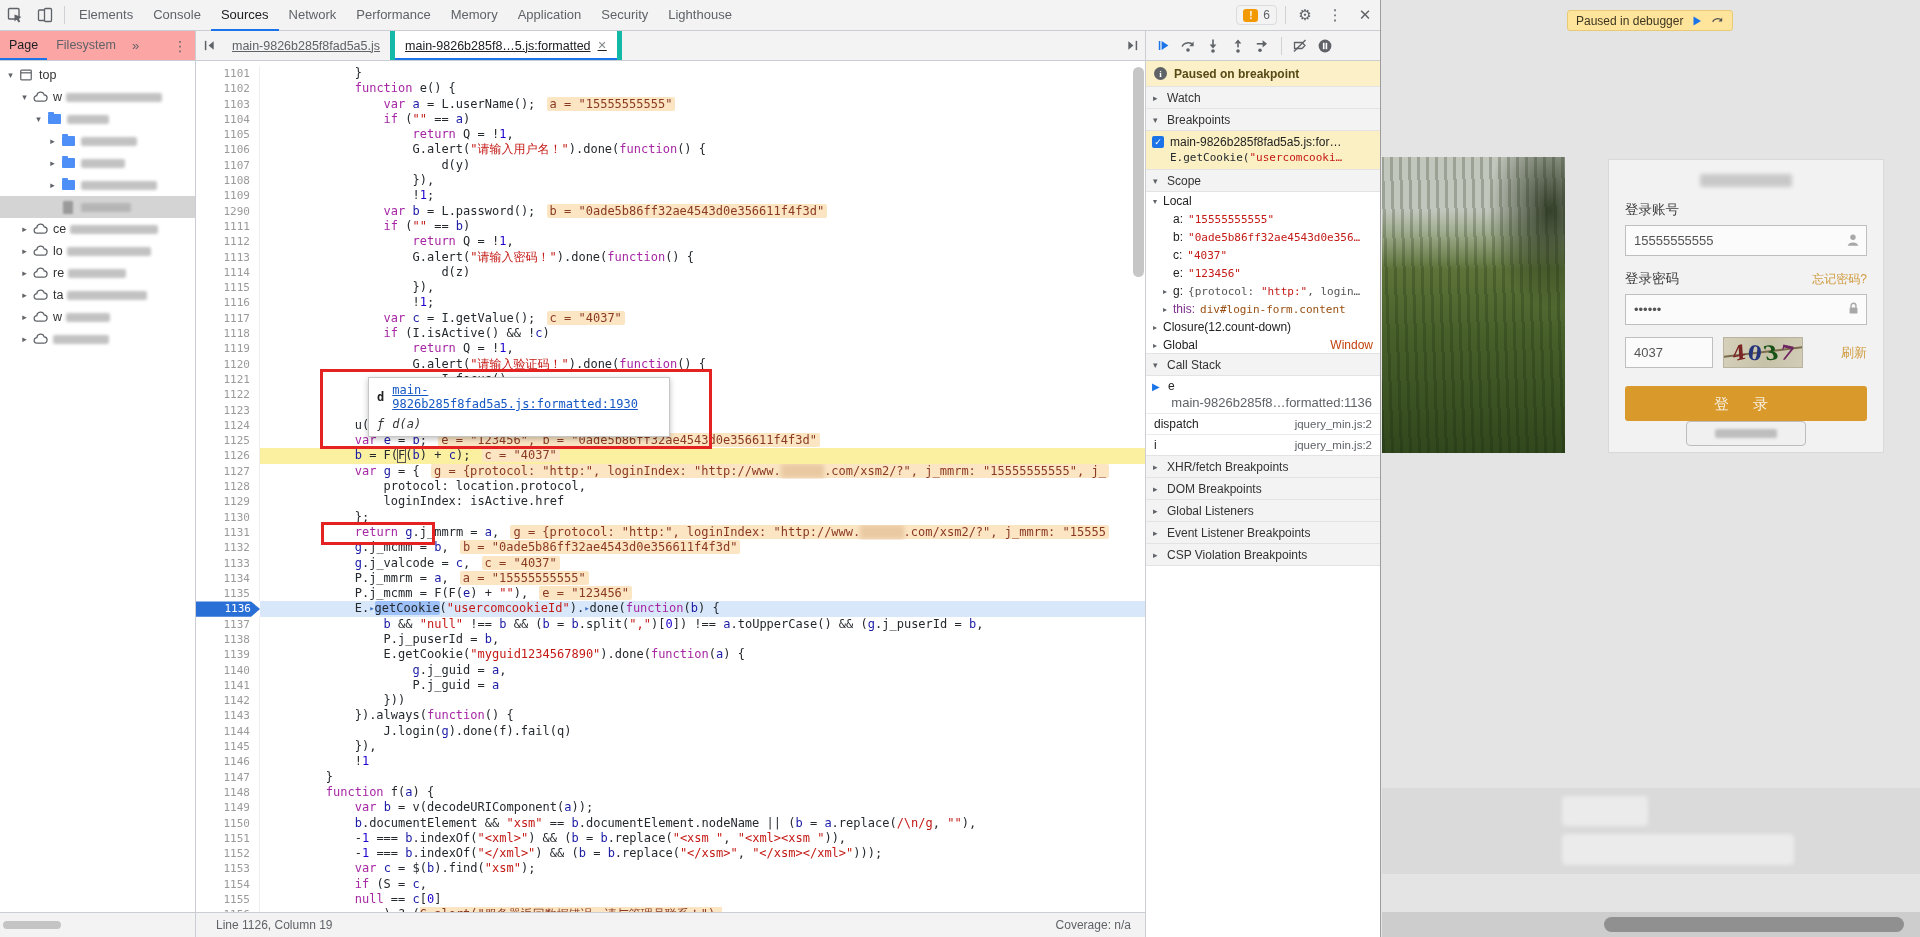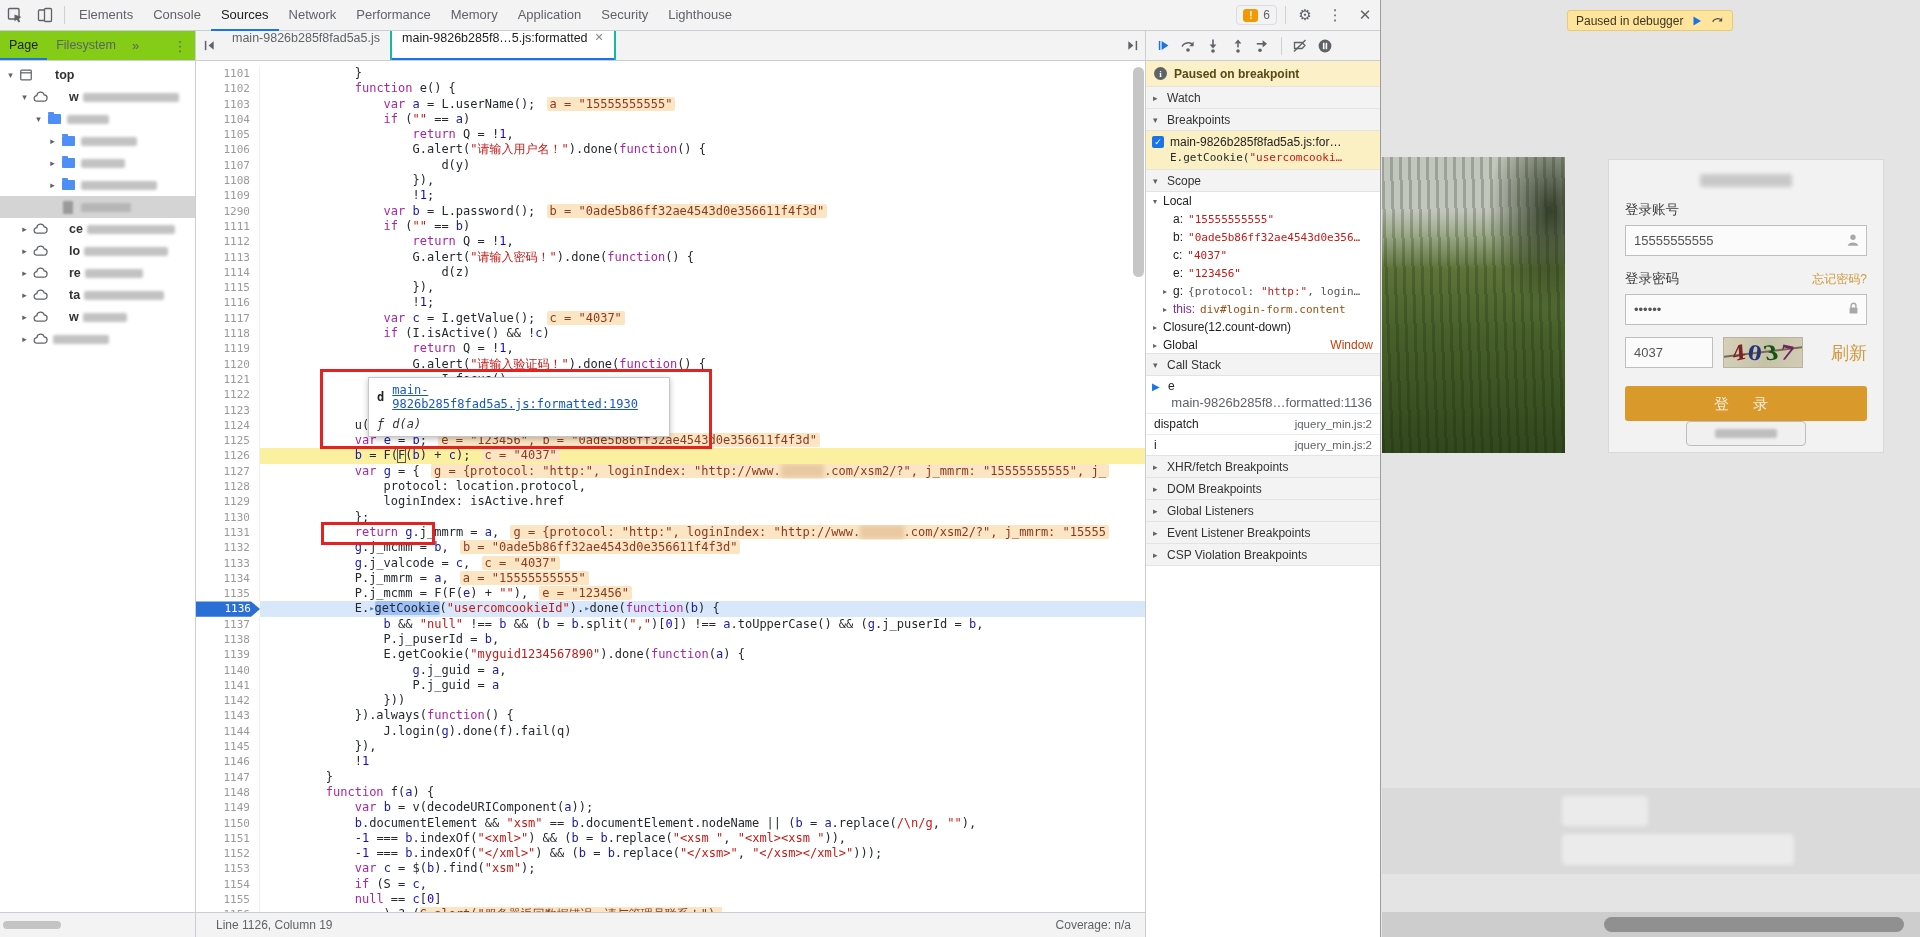--- a/index.html
+++ b/index.html
@@ -16,43 +16,43 @@
   .tb-right { margin-left:auto; display:flex; align-items:center; }
   .err-badge { display:flex; align-items:center; border:1px solid #dadce0; border-radius:4px; padding:2px 6px; margin-right:4px; }
   .err-bubble { width:15px; height:13px; background:#f29900; border-radius:3px; color:#fff; font-size:10px; font-weight:bold; display:flex; align-items:center; justify-content:center; margin-right:5px; }
   .err-count { font-size:12px; color:#5f6368; }
   .glyph { font-size:15px; color:#5f6368; }
 
   .dt-main { flex:1; display:flex; min-height:0; }
 
   
   .dt-sidebar { width:196px; flex:none; border-right:1px solid #cacdd1; display:flex; flex-direction:column; background:#fff; }
-  .sb-tabs { height:30px; flex:none; background:#84cc16; border-bottom:1px solid #cacdd1; display:flex; align-items:stretch; font-size:12.5px; color:#5f6368; }
+  .sb-tabs { height:30px; flex:none; background:#fca5a5; border-bottom:1px solid #cacdd1; display:flex; align-items:stretch; font-size:12.5px; color:#5f6368; }
   .sb-tab { padding:0 9px; display:flex; align-items:center; border-bottom:2px solid transparent; }
   .sb-tab.active { color:#202124; border-bottom-color:#1a73e8; }
   .sb-more { margin-left:2px; display:flex; align-items:center; padding:0 5px; font-size:13px; }
   .sb-kebab { margin-left:auto; display:flex; align-items:center; padding:0 8px; font-size:14px; }
   .sb-tree { flex:1; overflow:hidden; position:relative; padding-top:3px; }
   .ti { height:22px; display:flex; align-items:center; font-size:12.5px; color:#333; white-space:nowrap; }
   .ti.sel { background:#d4d4d4; }
   .ti .exp { width:13px; flex:none; font-size:9px; color:#5f6368; text-align:center; }
   .ti .ic { width:18px; flex:none; display:flex; align-items:center; justify-content:center; }
-  .ti .lbl { margin-left:20px;font-weight:bold; }
+  .ti .lbl { margin-left:4px; }
   .blb { display:inline-block; height:9px; border-radius:2px; background:#a9a9a9; filter:blur(1.8px); opacity:.7; vertical-align:middle; margin-left:4px; }
   .folder-ic { width:13px; height:10px; background:#4d8ef7; border-radius:1px; position:relative; }
   .folder-ic:before { content:""; position:absolute; top:-2px; left:0; width:6px; height:2px; background:#4d8ef7; border-radius:1px 1px 0 0; }
   .file-ic { width:10px; height:13px; background:#9a9a9a; border-radius:1px; filter:blur(1px); }
   .sb-bottom { height:25px; flex:none; border-top:1px solid #cacdd1; background:#f3f3f3; position:relative; }
   .sb-hthumb { position:absolute; left:3px; top:8px; width:58px; height:8px; border-radius:4px; background:#c4c4c4; }
 
   
   .dt-editor { flex:1; min-width:0; display:flex; flex-direction:column; }
   .ed-tabsrow { height:30px; flex:none; background:#f3f3f3; border-bottom:1px solid #cacdd1; display:flex; align-items:stretch; }
   .nav-ic { width:26px; display:flex; align-items:center; justify-content:center; color:#5f6368; }
-  .file-tab { padding:0 10px; display:flex; gap:7px; font-size:12.5px; color:#5f6368; border-right:2px solid #14b8a6; white-space:nowrap; }
+  .file-tab { padding:0 10px; display:flex; align-items:center; gap:7px; font-size:12.5px; color:#5f6368; border-right:5px solid #14b8a6; white-space:nowrap;text-decoration:underline; }
   .file-tab.active { background:#fff; color:#202124; box-shadow:inset 0 -2px 0 #1a73e8; }
   .file-tab .x { font-size:11px; color:#80868b; }
   .ed-tabsrow .spacer { flex:1; }
 
   .code-area { flex:1; position:relative; overflow:hidden; background:#fff; font-family:"DejaVu Sans Mono",monospace; }
   .code-lines { position:absolute; left:0; right:0; top:5px; }
   .cl { display:flex; height:15.3px; line-height:15.3px; font-size:12px; white-space:pre; }
   .gut { width:64px; flex:none; text-align:right; padding-right:9px; color:#9a9a9a; font-size:11px; border-right:1px solid #efefef; }
   .lc { flex:1; padding-left:8px; overflow:hidden; color:#24292e; }
   .cl.exec .lc { background:#fbf0a0; }
@@ -132,21 +132,21 @@
   .inp .ric { position:absolute; right:6px; top:7px; }
   .cap-row { display:flex; align-items:center; margin-top:12px; gap:10px; }
   .cap-inp { width:88px; height:31px; border:1px solid #bfbfbf; background:#fbfbfb; font-size:13px; color:#555; padding:0 8px; font-family:"Liberation Sans",sans-serif; }
   .captcha { width:80px; height:31px; background:linear-gradient(100deg,#d6d0ba,#c6c2a8 55%,#d2ccb6); border:1px solid #b9b4a0; position:relative; display:flex; align-items:center; justify-content:center; gap:2px; overflow:hidden; }
   .captcha:before { content:""; position:absolute; left:-4px; top:13px; width:110%; height:1.5px; background:#7a6a4e; transform:rotate(-7deg); }
   .captcha span { font-family:"DejaVu Serif",serif; font-weight:bold; font-size:20px; }
   .cap-c0 { color:#7a2424; transform:rotate(-12deg) skewX(-8deg); }
   .cap-c1 { color:#24347a; transform:rotate(8deg); }
   .cap-c2 { color:#175217; transform:rotate(-6deg) skewX(10deg); }
   .cap-c3 { color:#6e2460; transform:rotate(12deg); }
-  .refresh { font-size:18px; color:#cf9a3d; margin-left:auto; }
+  .refresh { font-size:13px; color:#cf9a3d; margin-left:auto; }
   .submit { margin-top:18px; width:100%; height:35px; background:#d9992b; border:none; border-radius:3px; color:#f8f1e2; font-size:15px; letter-spacing:10px; text-align:center; line-height:35px; font-family:Liberation Sans, sans-serif; }
   .alt-btn { position:absolute; left:50%; transform:translateX(-50%); bottom:6px; width:120px; height:25px; border:1px solid #bdbdbd; border-radius:4px; background:#f0f0f0; display:flex; align-items:center; justify-content:center; }
   .alt-btn .blb { margin:0; }
   .footer-band { position:absolute; left:0; top:788px; width:538px; height:86px; background:#dadada; }
   .fb-block { position:absolute; background:#ebebeb; border-radius:4px; filter:blur(2px); }
   .fb1 { left:180px; top:8px; width:86px; height:30px; }
   .fb2 { left:180px; top:46px; width:232px; height:31px; }
   .page-hscroll { position:absolute; left:0; top:912px; width:538px; height:25px; background:#cdcdcd; }
   .page-hthumb { position:absolute; left:222px; top:5px; width:300px; height:15px; border-radius:8px; background:#909090; }
 

